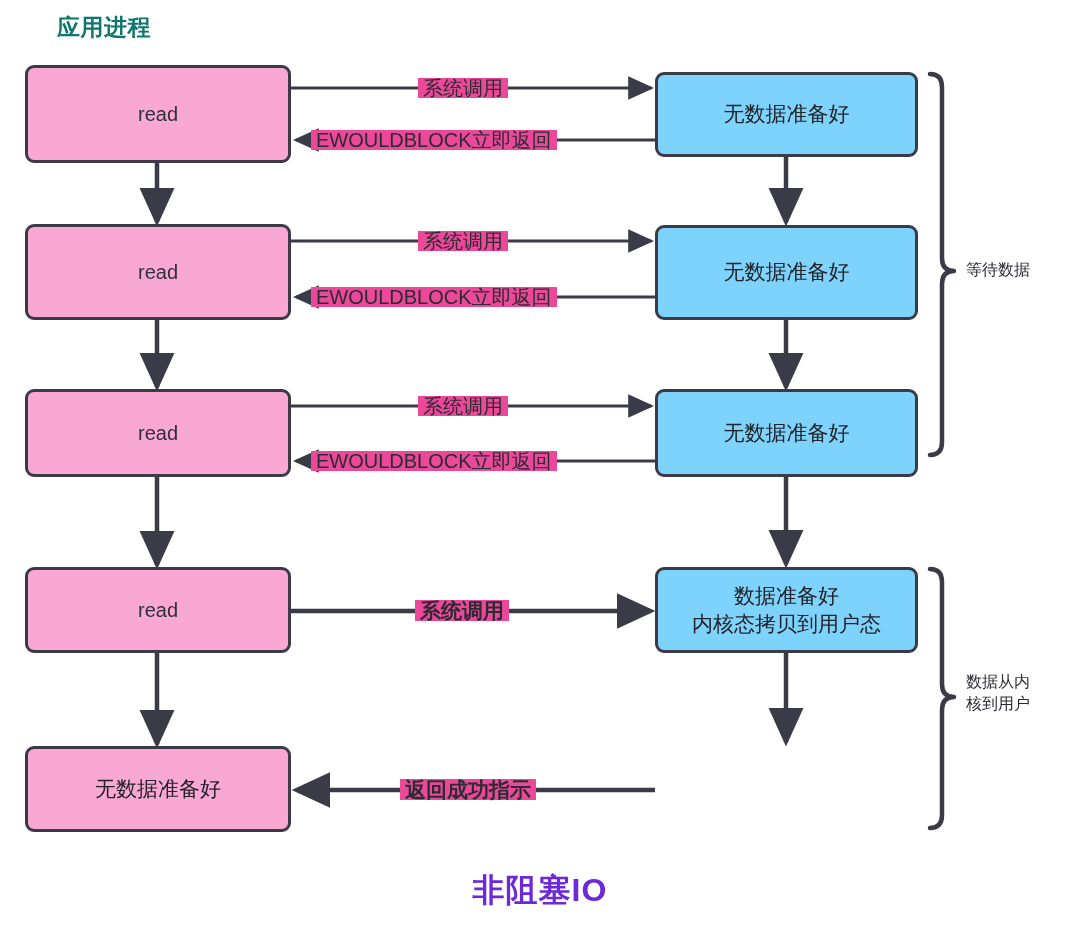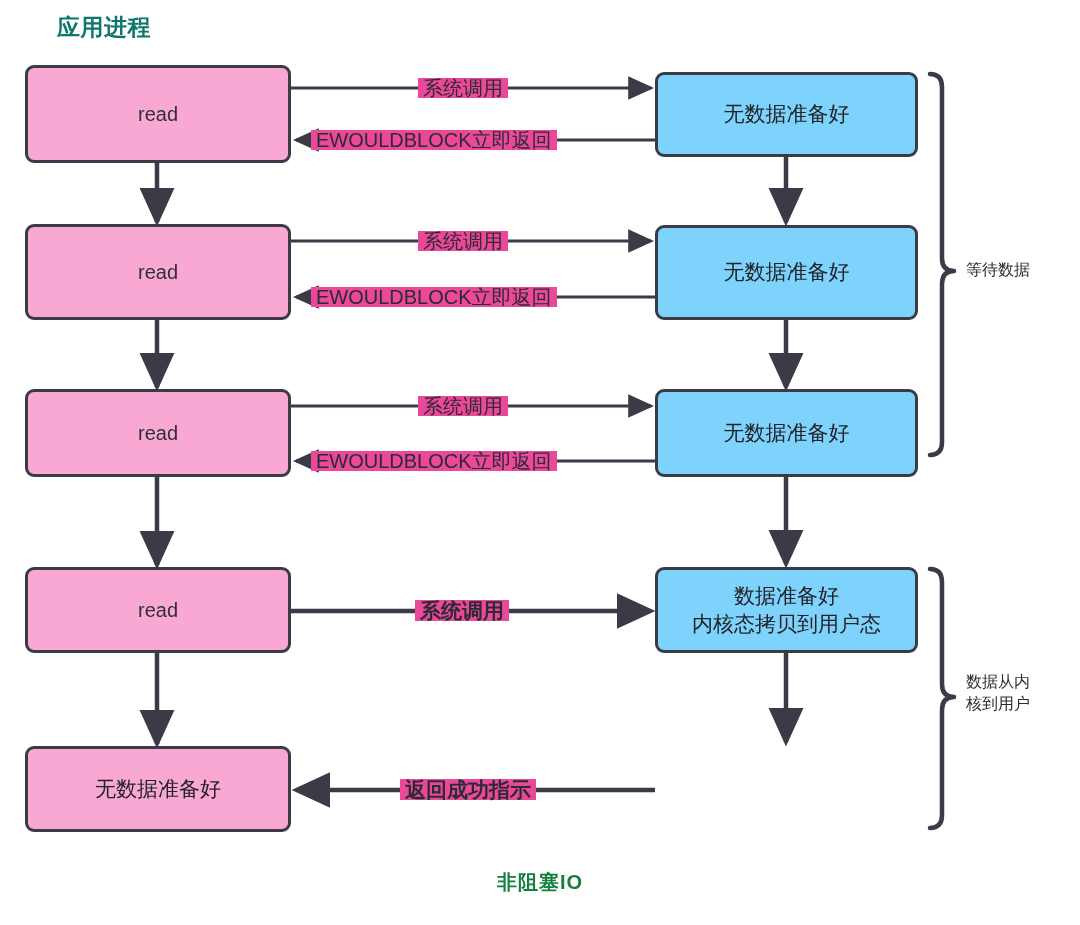--- a/index.html
+++ b/index.html
@@ -80,23 +80,23 @@
     font-size: 16px;
     color: #2b2b33;
     white-space: pre-line;
     line-height: 1.35;
     z-index: 3;
   }
   .diagram-title {
     position: absolute;
     width: 1080px;
     text-align: center;
-    font-size: 20px;
+    font-size: 32px;
     font-weight: bold;
-    color: #15803d;
+    color: #6d28d9;
     letter-spacing: 1px;
   }
 </style>
 </head>
 <body>
 
 <div id="stage">
 
   <svg id="edges" viewBox="0 0 1080 925" width="1080" height="925" xmlns="http://www.w3.org/2000/svg">
     <defs>

